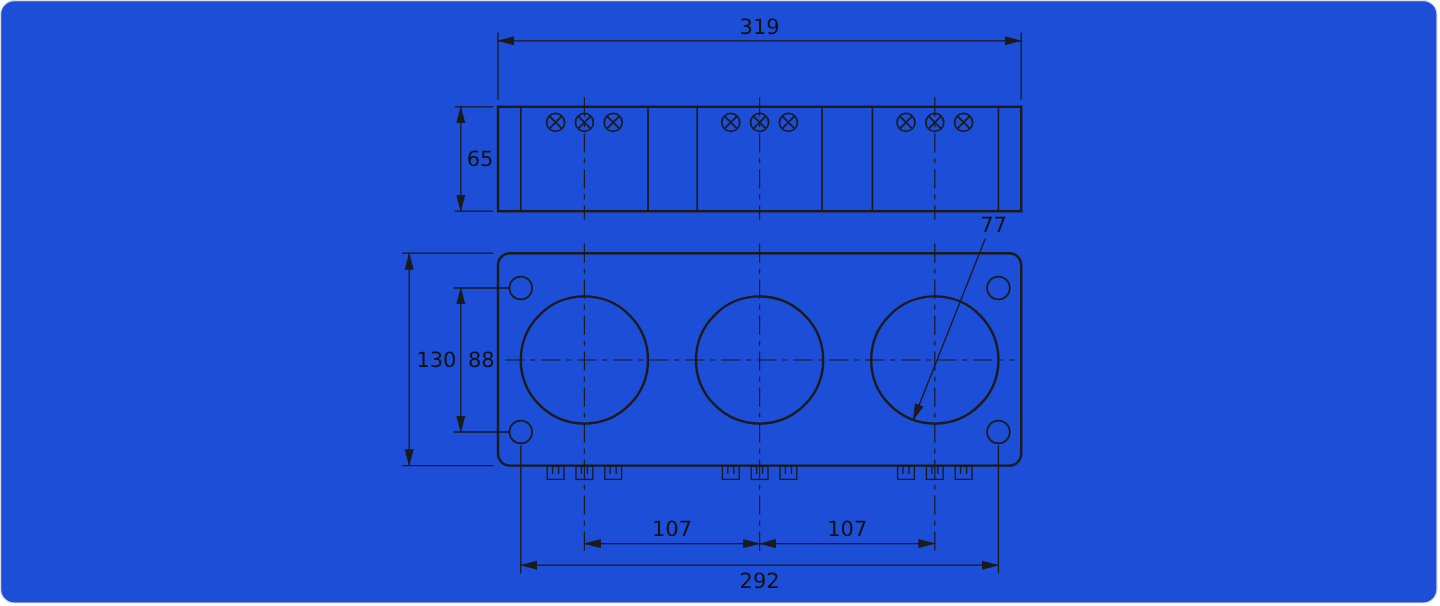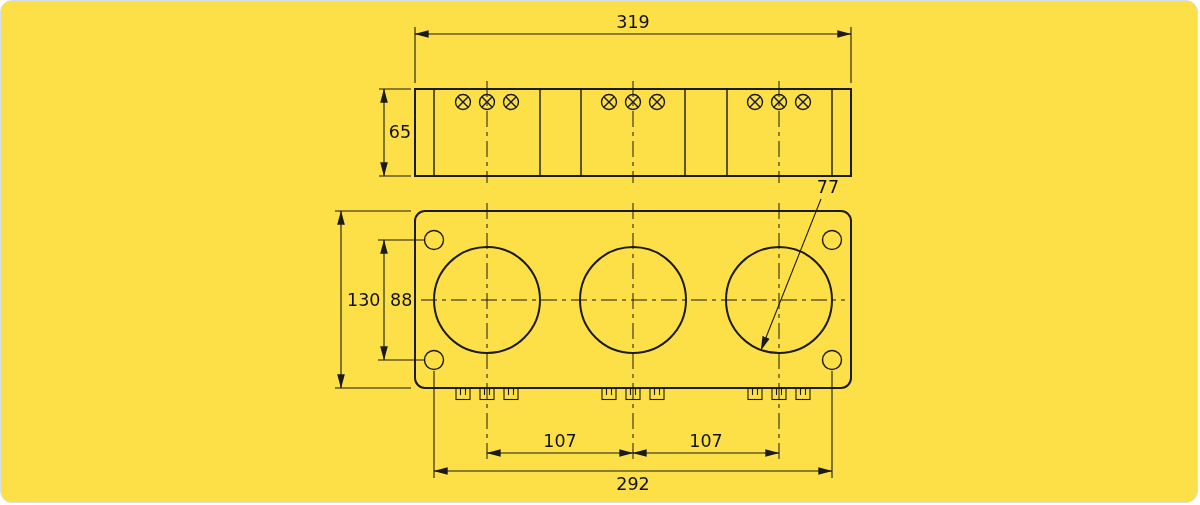--- a/index.html
+++ b/index.html
@@ -7,21 +7,21 @@
     padding: 0;
     background: #ffffff;
     font-family: "DejaVu Sans", "Liberation Sans", sans-serif;
   }
   .canvas {
     position: relative;
     width: 1198px;
     height: 503px;
     border: 1px solid #d9dee3;
     border-radius: 12px;
-    background: #fde047;
+    background: #1d4ed8;
     overflow: hidden;
     box-sizing: border-box;
   }
   svg { display: block; }
   .outline { fill: none; stroke: #1b1b1b; stroke-width: 2; }
   .med     { fill: none; stroke: #1b1b1b; stroke-width: 1.4; }
   .dim     { fill: none; stroke: #1b1b1b; stroke-width: 1.1; }
   .cline   { fill: none; stroke: #1b1b1b; stroke-width: 1; stroke-dasharray: 16 5 4 5; }
   .dimtext {
     font-family: "DejaVu Sans", "Liberation Sans", sans-serif;

